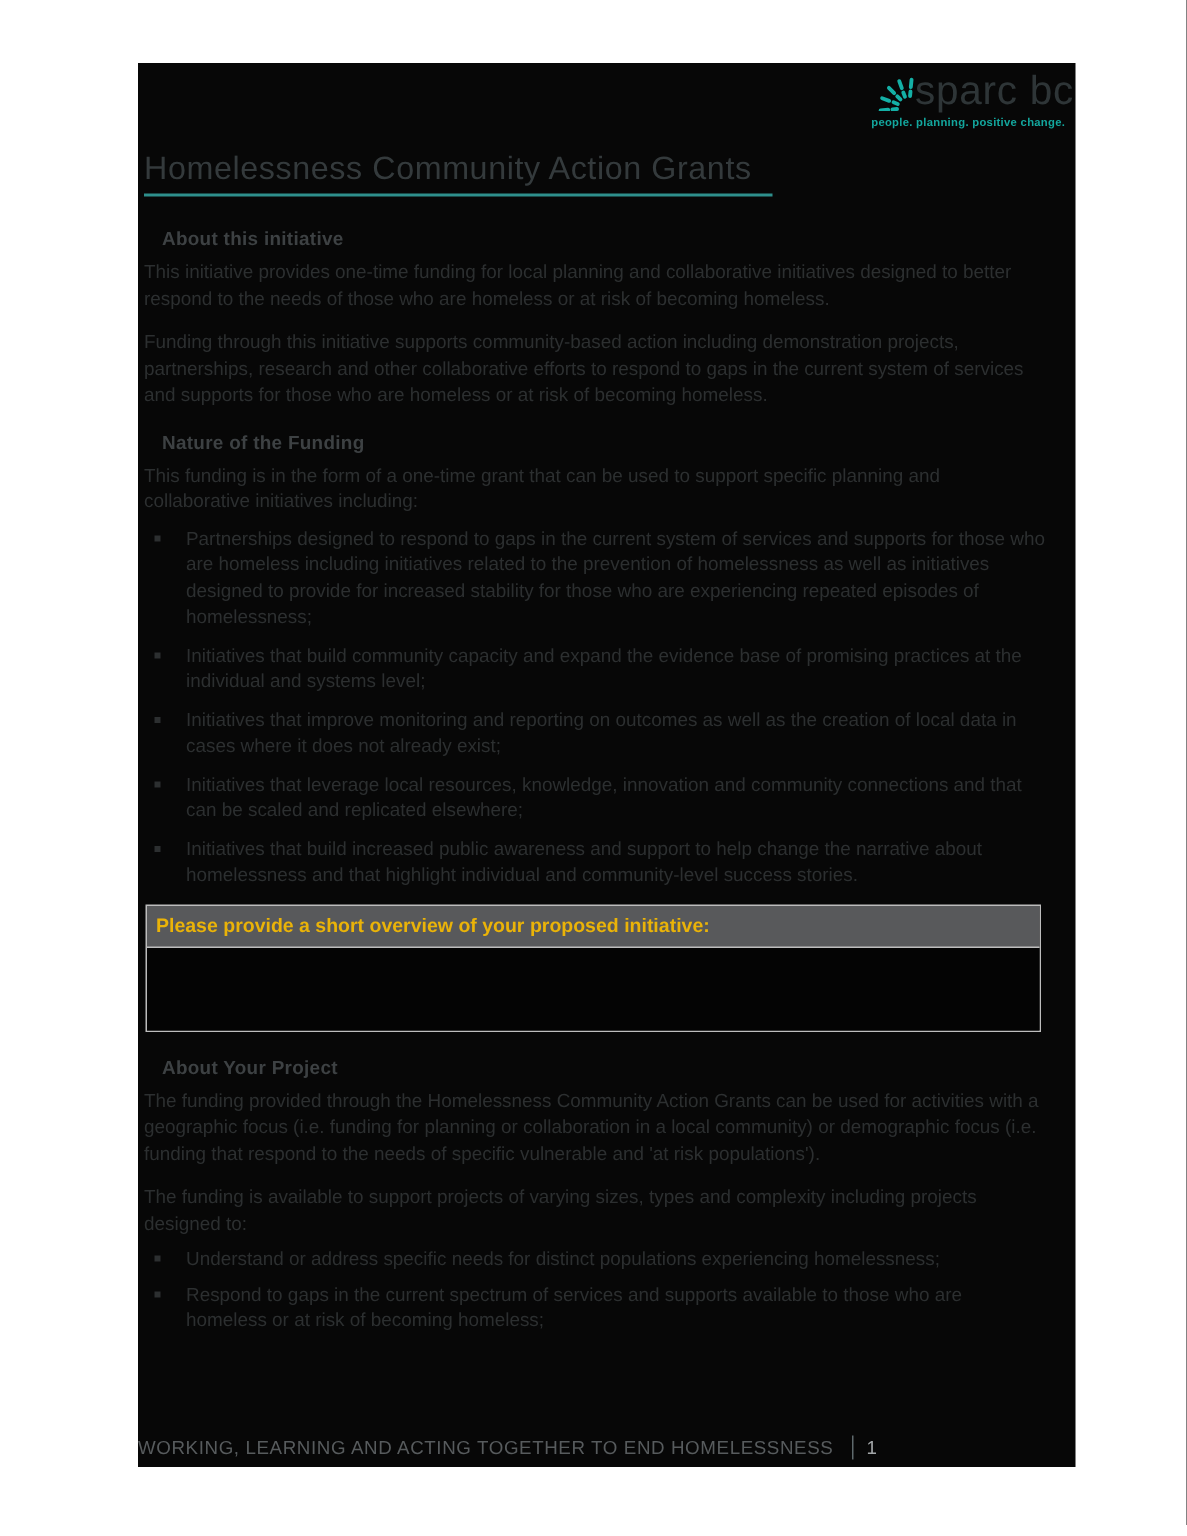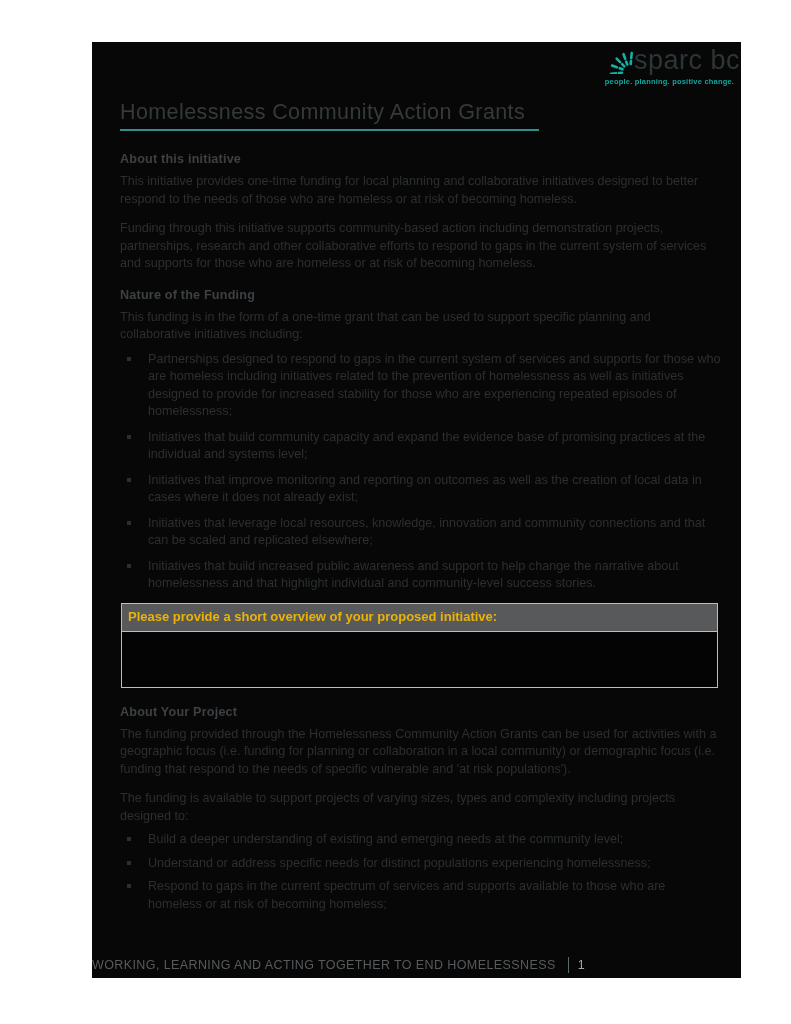--- a/index.html
+++ b/index.html
@@ -4,21 +4,21 @@
 <style>
   html,body { margin:0; padding:0; }
   body {
     width:791px; height:1024px; position:relative;
     background:#ffffff;
     font-family:"Liberation Sans", sans-serif;
     -webkit-font-smoothing:antialiased;
   }
   .sheet {
     position:absolute; left:92px; top:42px; width:625px; height:936px;
-    background:#070707; overflow:hidden;padding-left:24px;
+    background:#070707; overflow:hidden;
   }
   
   .logo { position:absolute; top:3px; right:1px; text-align:right; }
   .logo-row { position:relative; display:inline-block; padding-left:34px; }
   .burst { position:absolute; left:0; top:-3px; }
   .brand {
     font-size:27px; color:#2e3537; letter-spacing:0.5px; font-weight:400;
     position:relative; z-index:2;
   }
   .tagline {
@@ -27,21 +27,21 @@
   }
   
   .title-wrap { margin:58px 20px 0 4px; }
   .page-title {
     display:inline-block; font-size:21.5px; font-weight:400; color:#343a3c;
     letter-spacing:0.4px; padding:0 14px 4px 0; border-bottom:2px solid #2e8f8c;
   }
   
   .content { padding:0 20px 0 4px; }
   .section-heading {
-    margin:20px 0 0 0; font-size:12.6px; font-weight:bold; color:#3d4143;
+    margin:20px 0 0 12px; font-size:12.6px; font-weight:bold; color:#3d4143;
     letter-spacing:0.2px; line-height:17px;
   }
   .body-p {
     margin:5px 0 0 0; font-size:12.6px; color:#2c2f30; line-height:17.5px;
   }
   .body-p + .body-p { margin-top:12px; }
   ul.bullets { list-style:none; margin:7px 0 0 0; padding:0 0 0 28px; }
   ul.bullets li {
     position:relative; margin:0 0 8px 0;
     font-size:12.6px; color:#2c2f30; line-height:17.5px;
@@ -129,21 +129,20 @@
     <div class="form-box">
       <div class="form-box-label">Please provide a short overview of your proposed initiative:</div>
       <textarea class="overview-input" style=""></textarea>
     </div>
 
     <div>
       <div class="section-heading" style="margin-top:16px;">About Your Project</div>
       <p class="body-p">The funding provided through the Homelessness Community Action Grants can be used for activities with a geographic focus (i.e. funding for planning or collaboration in a local community) or demographic focus (i.e. funding that respond to the needs of specific vulnerable and 'at risk populations').</p>
       <p class="body-p">The funding is available to support projects of varying sizes, types and complexity including projects designed to:</p>
       <ul class="bullets" style="margin-top:6px;">
-        <li style="margin-bottom:6px;">Build a deeper understanding of existing and emerging needs at the community level;</li>
         <li style="margin-bottom:6px;">Understand or address specific needs for distinct populations experiencing homelessness;</li>
         <li>Respond to gaps in the current spectrum of services and supports available to those who are homeless or at risk of becoming homeless;</li>
       </ul>
     </div>
 
   </div>
 
   <div class="footer">
     <span class="ftxt">WORKING, LEARNING AND ACTING TOGETHER TO END HOMELESSNESS</span><span class="sep"></span><span class="pagenum">1</span>
   </div>

